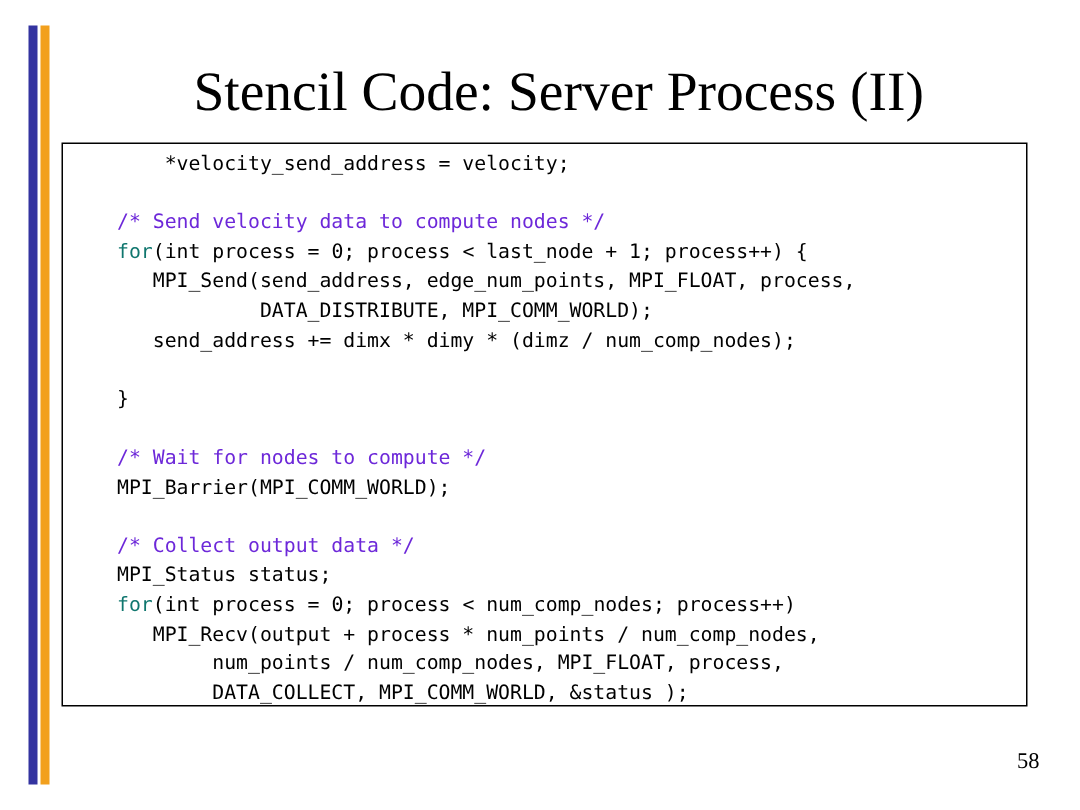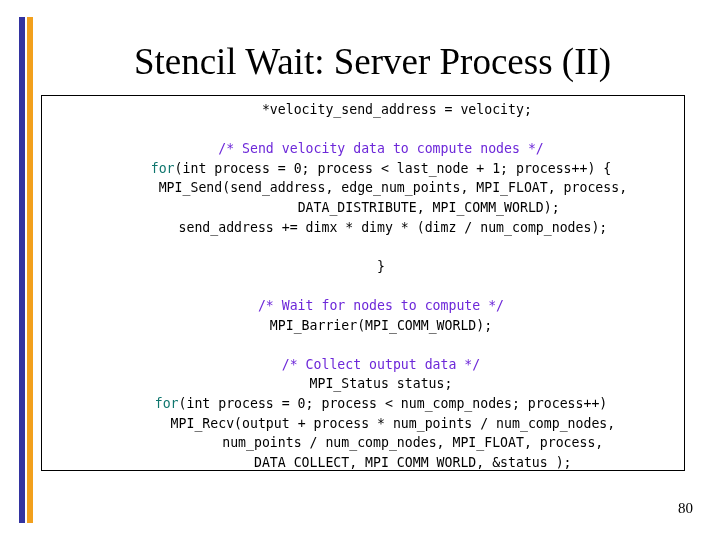--- a/index.html
+++ b/index.html
@@ -59,21 +59,20 @@
   .code-lines {
     position: absolute;
     left: 0;
     top: 4px;
     width: 100%;
     font-family: "DejaVu Sans Mono", "Liberation Mono", monospace;
     font-size: 13.2px;
     line-height: 19.6px;
     color: #000000;
     white-space: pre;
-    text-align: center;
   }
   .code-line {
     white-space: pre;
     min-height: 19.6px;
   }
   .code-line.blank { height: 19.6px; }
   
   .pad { padding-left: 36px; }
 
   .tok-comment { color: #6d28d9; }
@@ -89,21 +88,21 @@
   }
 </style>
 </head>
 <body>
 
 <div class="slide">
 
   <div class="bar bar-blue"></div>
   <div class="bar bar-orange"></div>
 
-  <div class="slide-title">Stencil Wait: Server Process (II)</div>
+  <div class="slide-title">Stencil Code: Server Process (II)</div>
 
   <div class="code-box">
     <div class="code-lines" id="code-lines"><div class="code-line pad"><span>    *velocity_send_address = velocity;</span></div><div class="code-line pad blank">&nbsp;</div><div class="code-line pad"><span class="tok-comment">/* Send velocity data to compute nodes */</span></div><div class="code-line pad"><span class="tok-kw">for</span><span>(int process = 0; process &lt; last_node + 1; process++) {</span></div><div class="code-line pad"><span>   MPI_Send(send_address, edge_num_points, MPI_FLOAT, process,</span></div><div class="code-line pad"><span>            DATA_DISTRIBUTE, MPI_COMM_WORLD);</span></div><div class="code-line pad"><span>   send_address += dimx * dimy * (dimz / num_comp_nodes);</span></div><div class="code-line pad blank">&nbsp;</div><div class="code-line pad"><span>}</span></div><div class="code-line pad blank">&nbsp;</div><div class="code-line pad"><span class="tok-comment">/* Wait for nodes to compute */</span></div><div class="code-line pad"><span>MPI_Barrier(MPI_COMM_WORLD);</span></div><div class="code-line pad blank">&nbsp;</div><div class="code-line pad"><span class="tok-comment">/* Collect output data */</span></div><div class="code-line pad"><span>MPI_Status status;</span></div><div class="code-line pad"><span class="tok-kw">for</span><span>(int process = 0; process &lt; num_comp_nodes; process++)</span></div><div class="code-line pad"><span>   MPI_Recv(output + process * num_points / num_comp_nodes,</span></div><div class="code-line pad"><span>        num_points / num_comp_nodes, MPI_FLOAT, process,</span></div><div class="code-line pad"><span>        DATA_COLLECT, MPI_COMM_WORLD, &amp;status );</span></div></div>
   </div>
 
-  <div class="page-number">80</div>
+  <div class="page-number">58</div>
 
 </div>
 
 </body></html>

